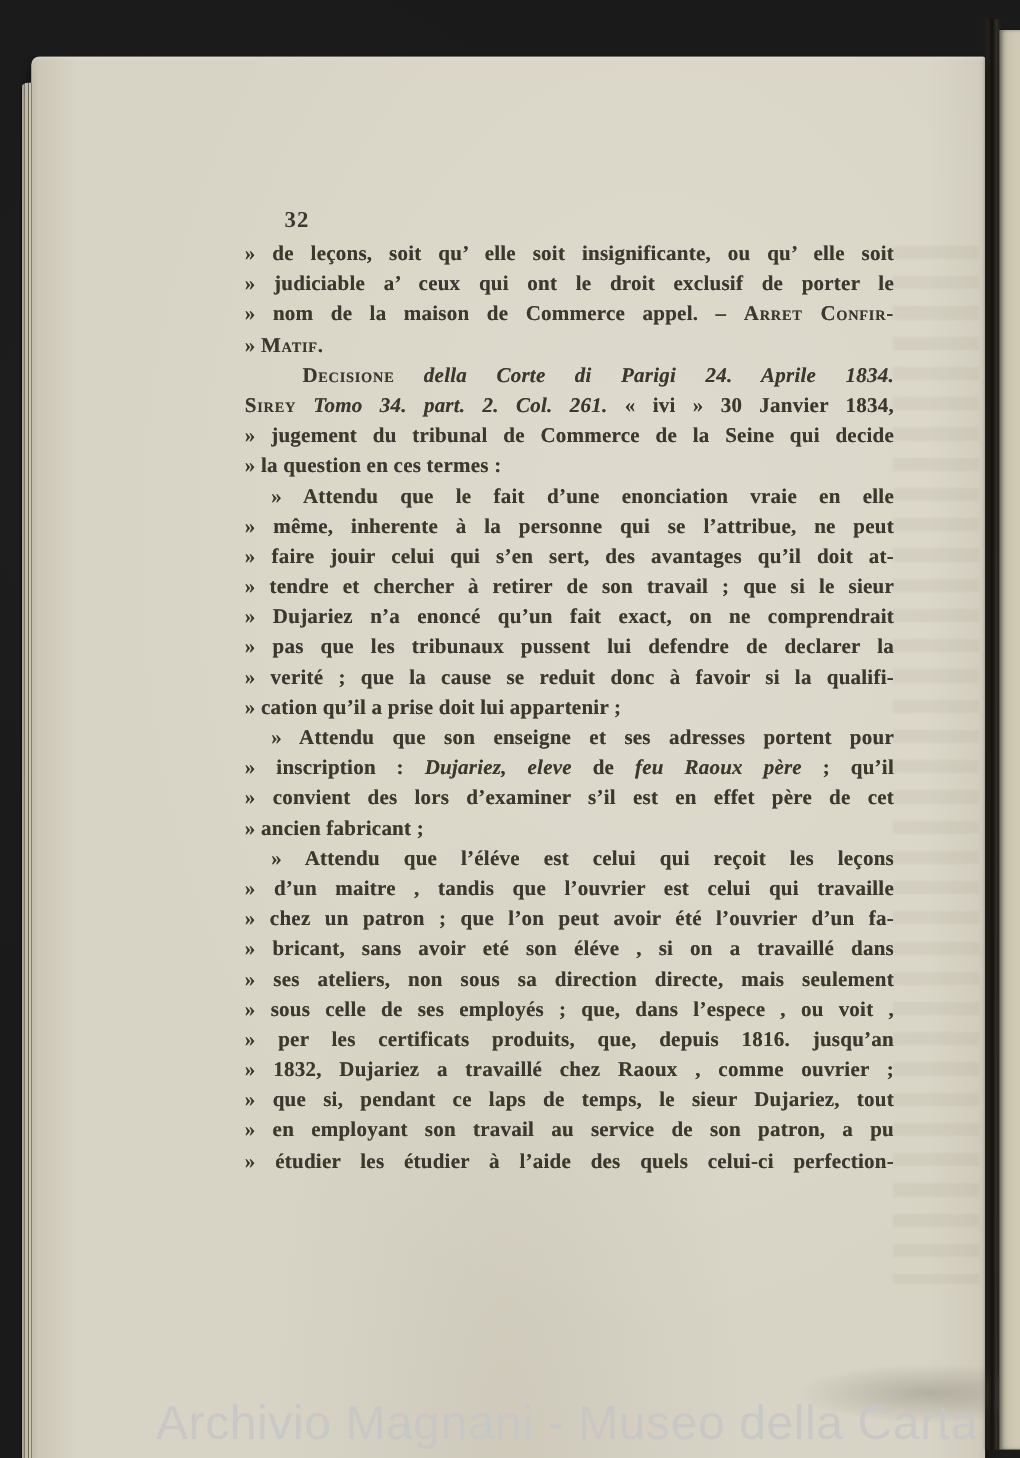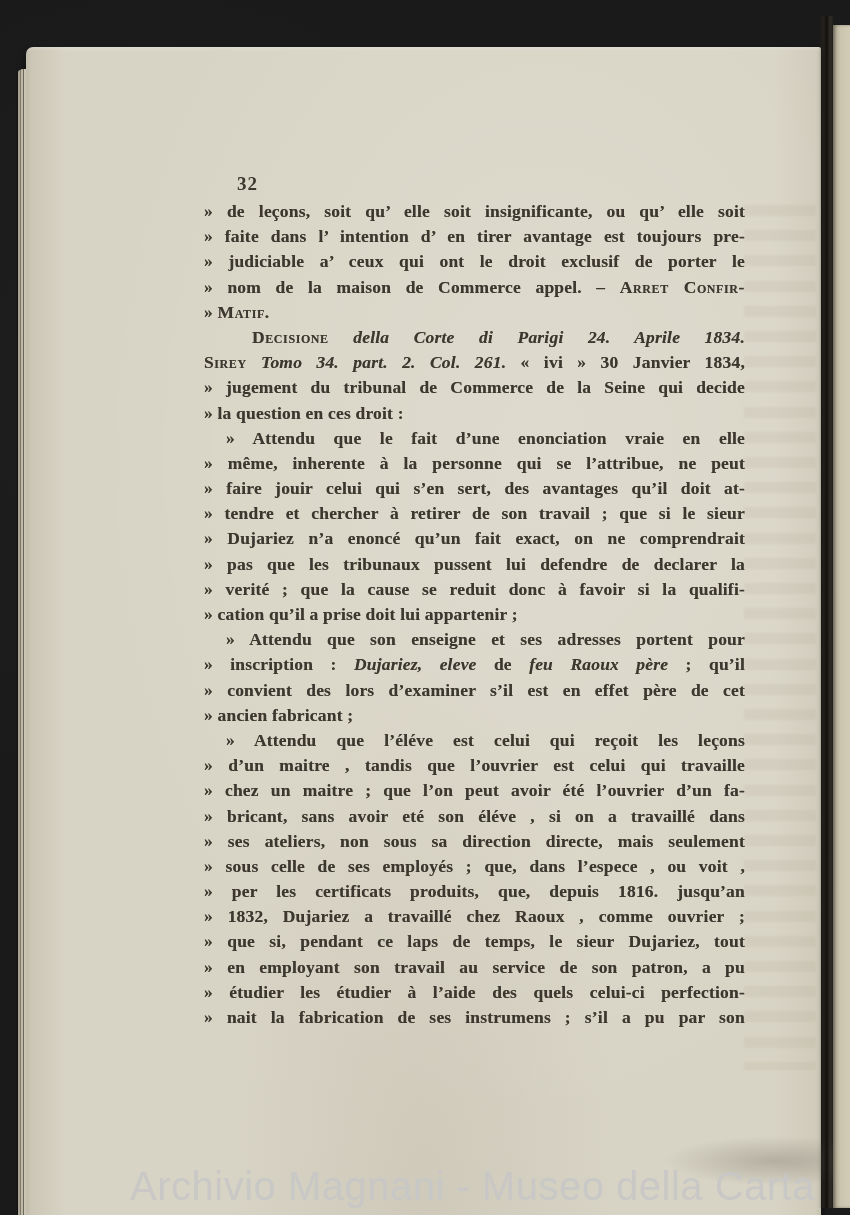--- a/index.html
+++ b/index.html
@@ -105,52 +105,50 @@
 
   <div class="page">
     <div class="page-stack"></div>
     <div class="bottom-sliver"></div>
     <div class="ghost-showthrough"></div>
 
     <div class="pageno">32</div>
 
     <div class="textblock">
         <div class="line"><span>» de leçons, soit qu’ elle soit insignificante, ou qu’ elle soit</span></div>
-        <div class="line"><span>» faite dans l’ intention d’ en tirer avantage est toujours pre-</span></div>
         <div class="line"><span>» judiciable a’ ceux qui ont le droit exclusif de porter le</span></div>
         <div class="line"><span>» nom de la maison de Commerce appel. – </span><span class="sc">Arret Confir-</span></div>
         <div class="line end"><span>» </span><span class="sc">Matif.</span></div>
         <div class="line indent2"><span class="sc">Decisione</span><span> </span><span class="i">della Corte di Parigi 24. Aprile 1834.</span></div>
         <div class="line"><span class="sc">Sirey</span><span> </span><span class="i">Tomo 34. part. 2. Col. 261.</span><span> « ivi » 30 Janvier 1834,</span></div>
         <div class="line"><span>» jugement du tribunal de Commerce de la Seine qui decide</span></div>
-        <div class="line end"><span>» la question en ces droit :</span></div>
+        <div class="line end"><span>» la question en ces termes :</span></div>
         <div class="line indent"><span>» Attendu que le fait d’une enonciation vraie en elle</span></div>
         <div class="line"><span>» même, inherente à la personne qui se l’attribue, ne peut</span></div>
         <div class="line"><span>» faire jouir celui qui s’en sert, des avantages qu’il doit at-</span></div>
         <div class="line"><span>» tendre et chercher à retirer de son travail ; que si le sieur</span></div>
         <div class="line"><span>» Dujariez n’a enoncé qu’un fait exact, on ne comprendrait</span></div>
         <div class="line"><span>» pas que les tribunaux pussent lui defendre de declarer la</span></div>
         <div class="line"><span>» verité ; que la cause se reduit donc à favoir si la qualifi-</span></div>
         <div class="line end"><span>» cation qu’il a prise doit lui appartenir ;</span></div>
         <div class="line indent"><span>» Attendu que son enseigne et ses adresses portent pour</span></div>
         <div class="line"><span>» inscription : </span><span class="i">Dujariez, eleve</span><span> de </span><span class="i">feu Raoux père</span><span> ; qu’il</span></div>
         <div class="line"><span>» convient des lors d’examiner s’il est en effet père de cet</span></div>
         <div class="line end"><span>» ancien fabricant ;</span></div>
         <div class="line indent"><span>» Attendu que l’éléve est celui qui reçoit les leçons</span></div>
         <div class="line"><span>» d’un maitre , tandis que l’ouvrier est celui qui travaille</span></div>
-        <div class="line"><span>» chez un maitre ; que l’on peut avoir été l’ouvrier d’un fa-</span></div>
+        <div class="line"><span>» chez un patron ; que l’on peut avoir été l’ouvrier d’un fa-</span></div>
         <div class="line"><span>» bricant, sans avoir eté son éléve , si on a travaillé dans</span></div>
         <div class="line"><span>» ses ateliers, non sous sa direction directe, mais seulement</span></div>
         <div class="line"><span>» sous celle de ses employés ; que, dans l’espece , ou voit ,</span></div>
         <div class="line"><span>» per les certificats produits, que, depuis 1816. jusqu’an</span></div>
         <div class="line"><span>» 1832, Dujariez a travaillé chez Raoux , comme ouvrier ;</span></div>
         <div class="line"><span>» que si, pendant ce laps de temps, le sieur Dujariez, tout</span></div>
         <div class="line"><span>» en employant son travail au service de son patron, a pu</span></div>
         <div class="line"><span>» étudier les étudier à l’aide des quels celui-ci perfection-</span></div>
-        <div class="line"><span>» nait la fabrication de ses instrumens ; s’il a pu par son</span></div>
       </div>
   </div>
 
   <div class="bottom-smudge"></div>
   <div class="gutter"></div>
   <div class="page2"></div>
 
   <div class="watermark">Archivio Magnani - Museo della Carta</div>
 </div>
 

